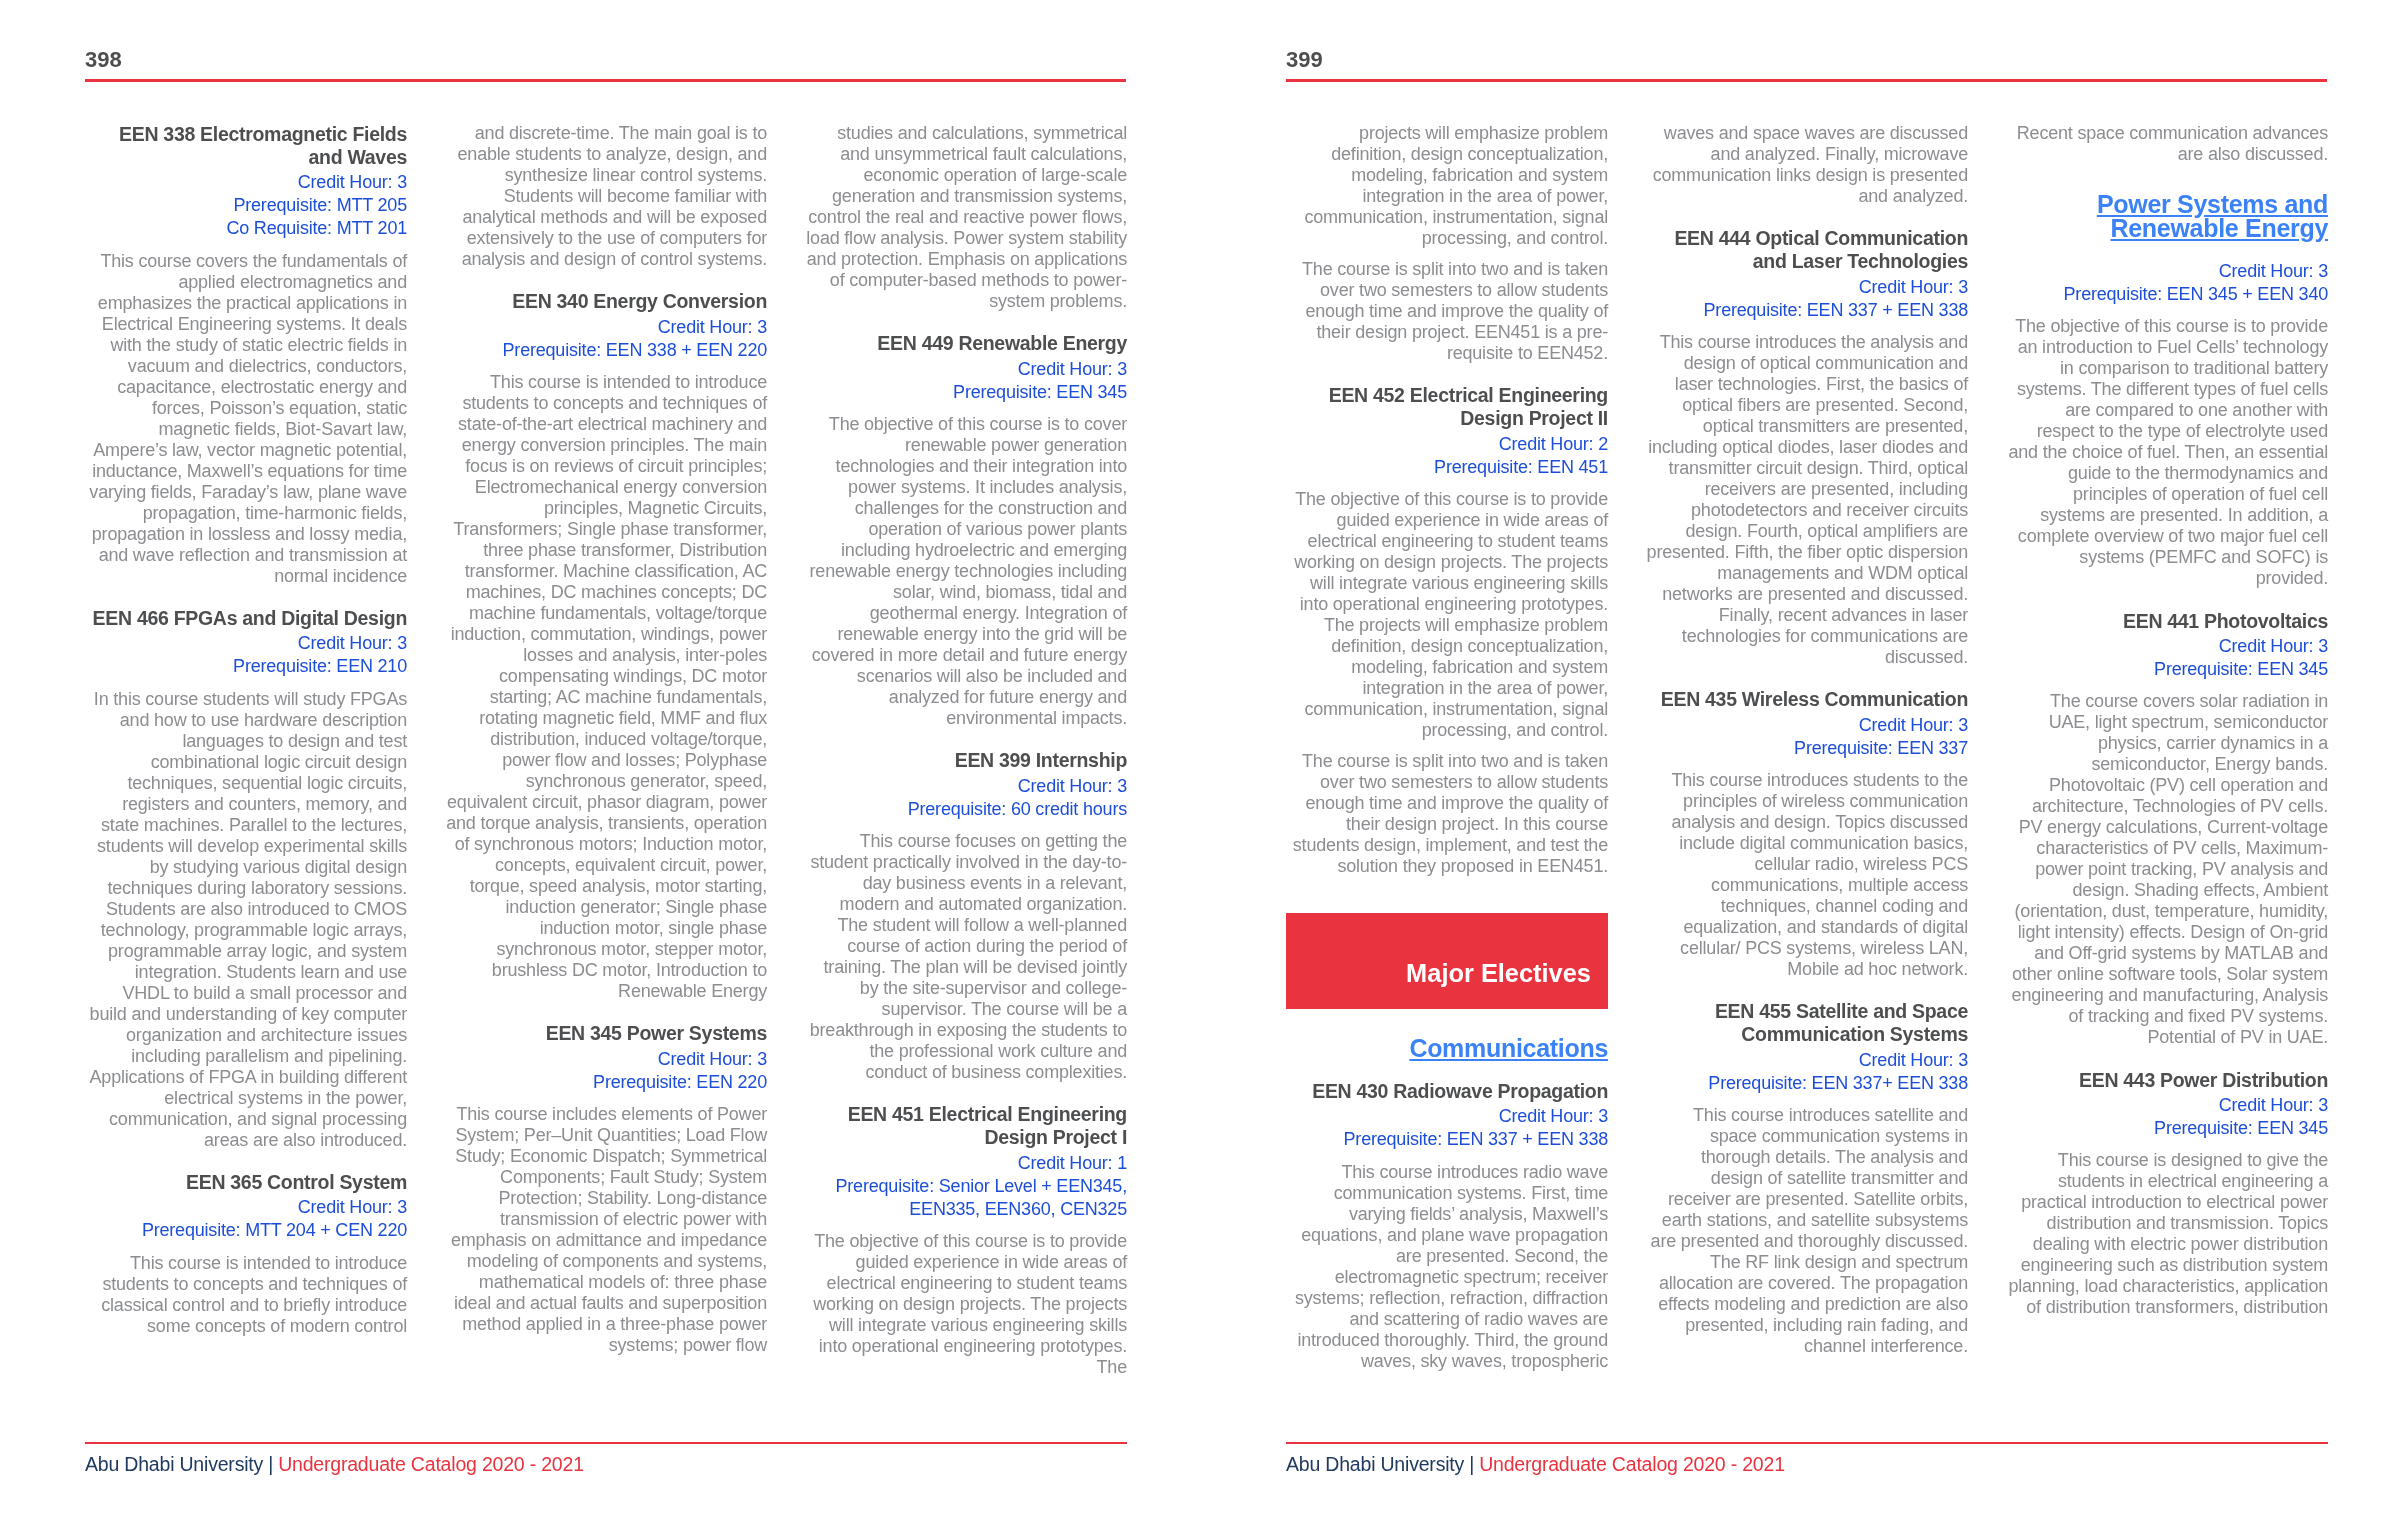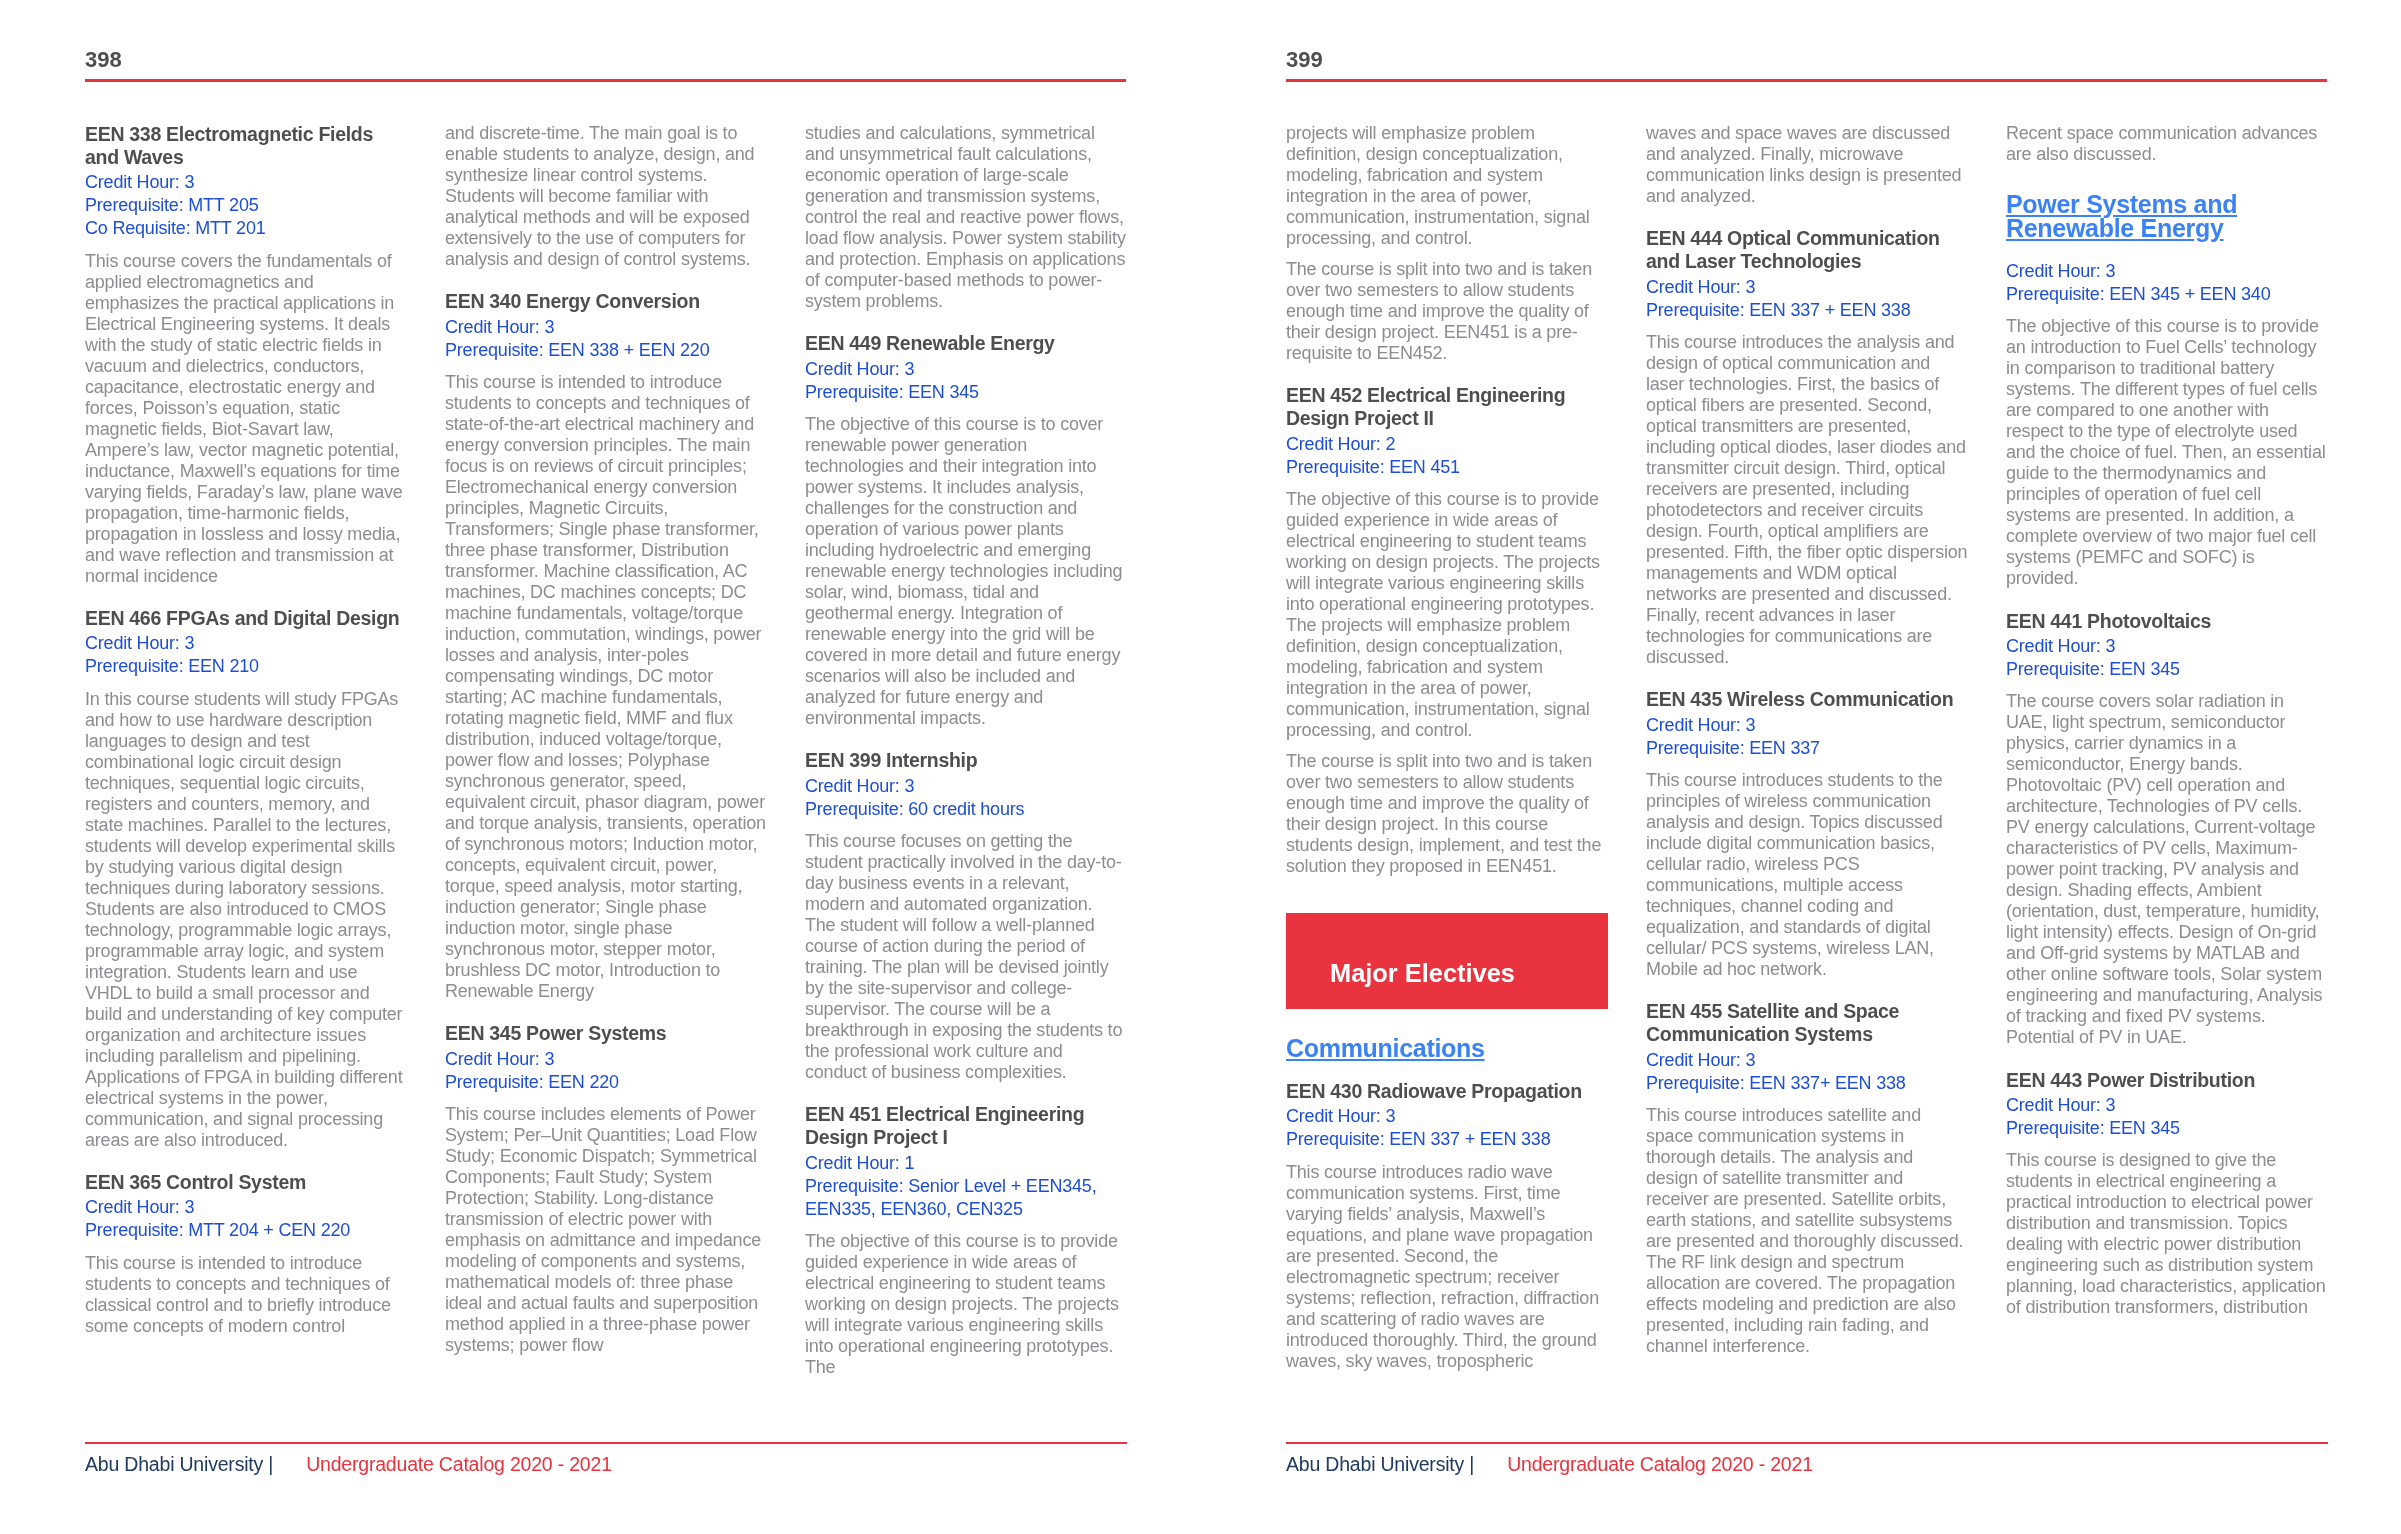--- a/index.html
+++ b/index.html
@@ -9,21 +9,21 @@
     -webkit-font-smoothing:antialiased;
   }
   .page{position:absolute;top:0;width:1200px;height:1529px;background:#fff;overflow:hidden;}
   .page.left{left:0;}
   .page.right{left:1201px;}
   .page-inner{padding:49px 74px 0 85px;}
   .page-number{font-size:22px;font-weight:600;color:#4d4e50;line-height:1;}
   .header-rule{height:3.4px;background:var(--red);margin-top:7.6px;border:none;}
   .columns{display:flex;gap:38px;margin-top:41px;}
   .col{width:322px;flex:0 0 322px;}
-  .block{margin-top:20.3px;}
+  .block{margin-top:20.3px;text-align:right;}
   .col > .block:first-child{margin-top:0;}
   .course-title{
     font-size:19.5px;line-height:23px;font-weight:bold;color:#4d4e50;
     letter-spacing:-0.3px;margin:0 0 2.5px 0;
   }
   .meta{font-size:18px;line-height:23px;color:#1d4ed8;letter-spacing:-0.2px;}
   .para{font-size:18px;line-height:21px;color:#8b8d90;letter-spacing:-0.2px;margin:10.2px 0 0 0;}
   .block.continuation .para:first-child{margin-top:0;}
   .block.banner{background:var(--red);margin-top:36px;}
   .banner-label{color:#ffffff;font-size:25.4px;font-weight:bold;padding:46px 17px 20.3px 44px;}
@@ -32,21 +32,21 @@
     text-decoration:underline;line-height:24px;
   }
   .block.section{margin-top:27px;}
   .footer{
     position:absolute;left:85px;width:1042px;top:1442px;
     border-top:2.5px solid var(--red);padding-top:9.3px;
     font-size:19.5px;letter-spacing:-0.2px;
   }
   .footer .university{color:var(--navy);}
   .footer .sep{color:var(--navy);padding:0 5.1px;}
-  .footer .catalog{color:var(--red);margin-left:28px;}
+  .footer .catalog{color:var(--red);}
   :root{--red:#e9333e;--navy:#1f3a60;}
 </style>
 </head>
 <body>
 
 <div class="page left">
   <div class="page-inner">
     <div class="page-number">398</div>
     <div class="header-rule"></div>
     <div class="columns">

